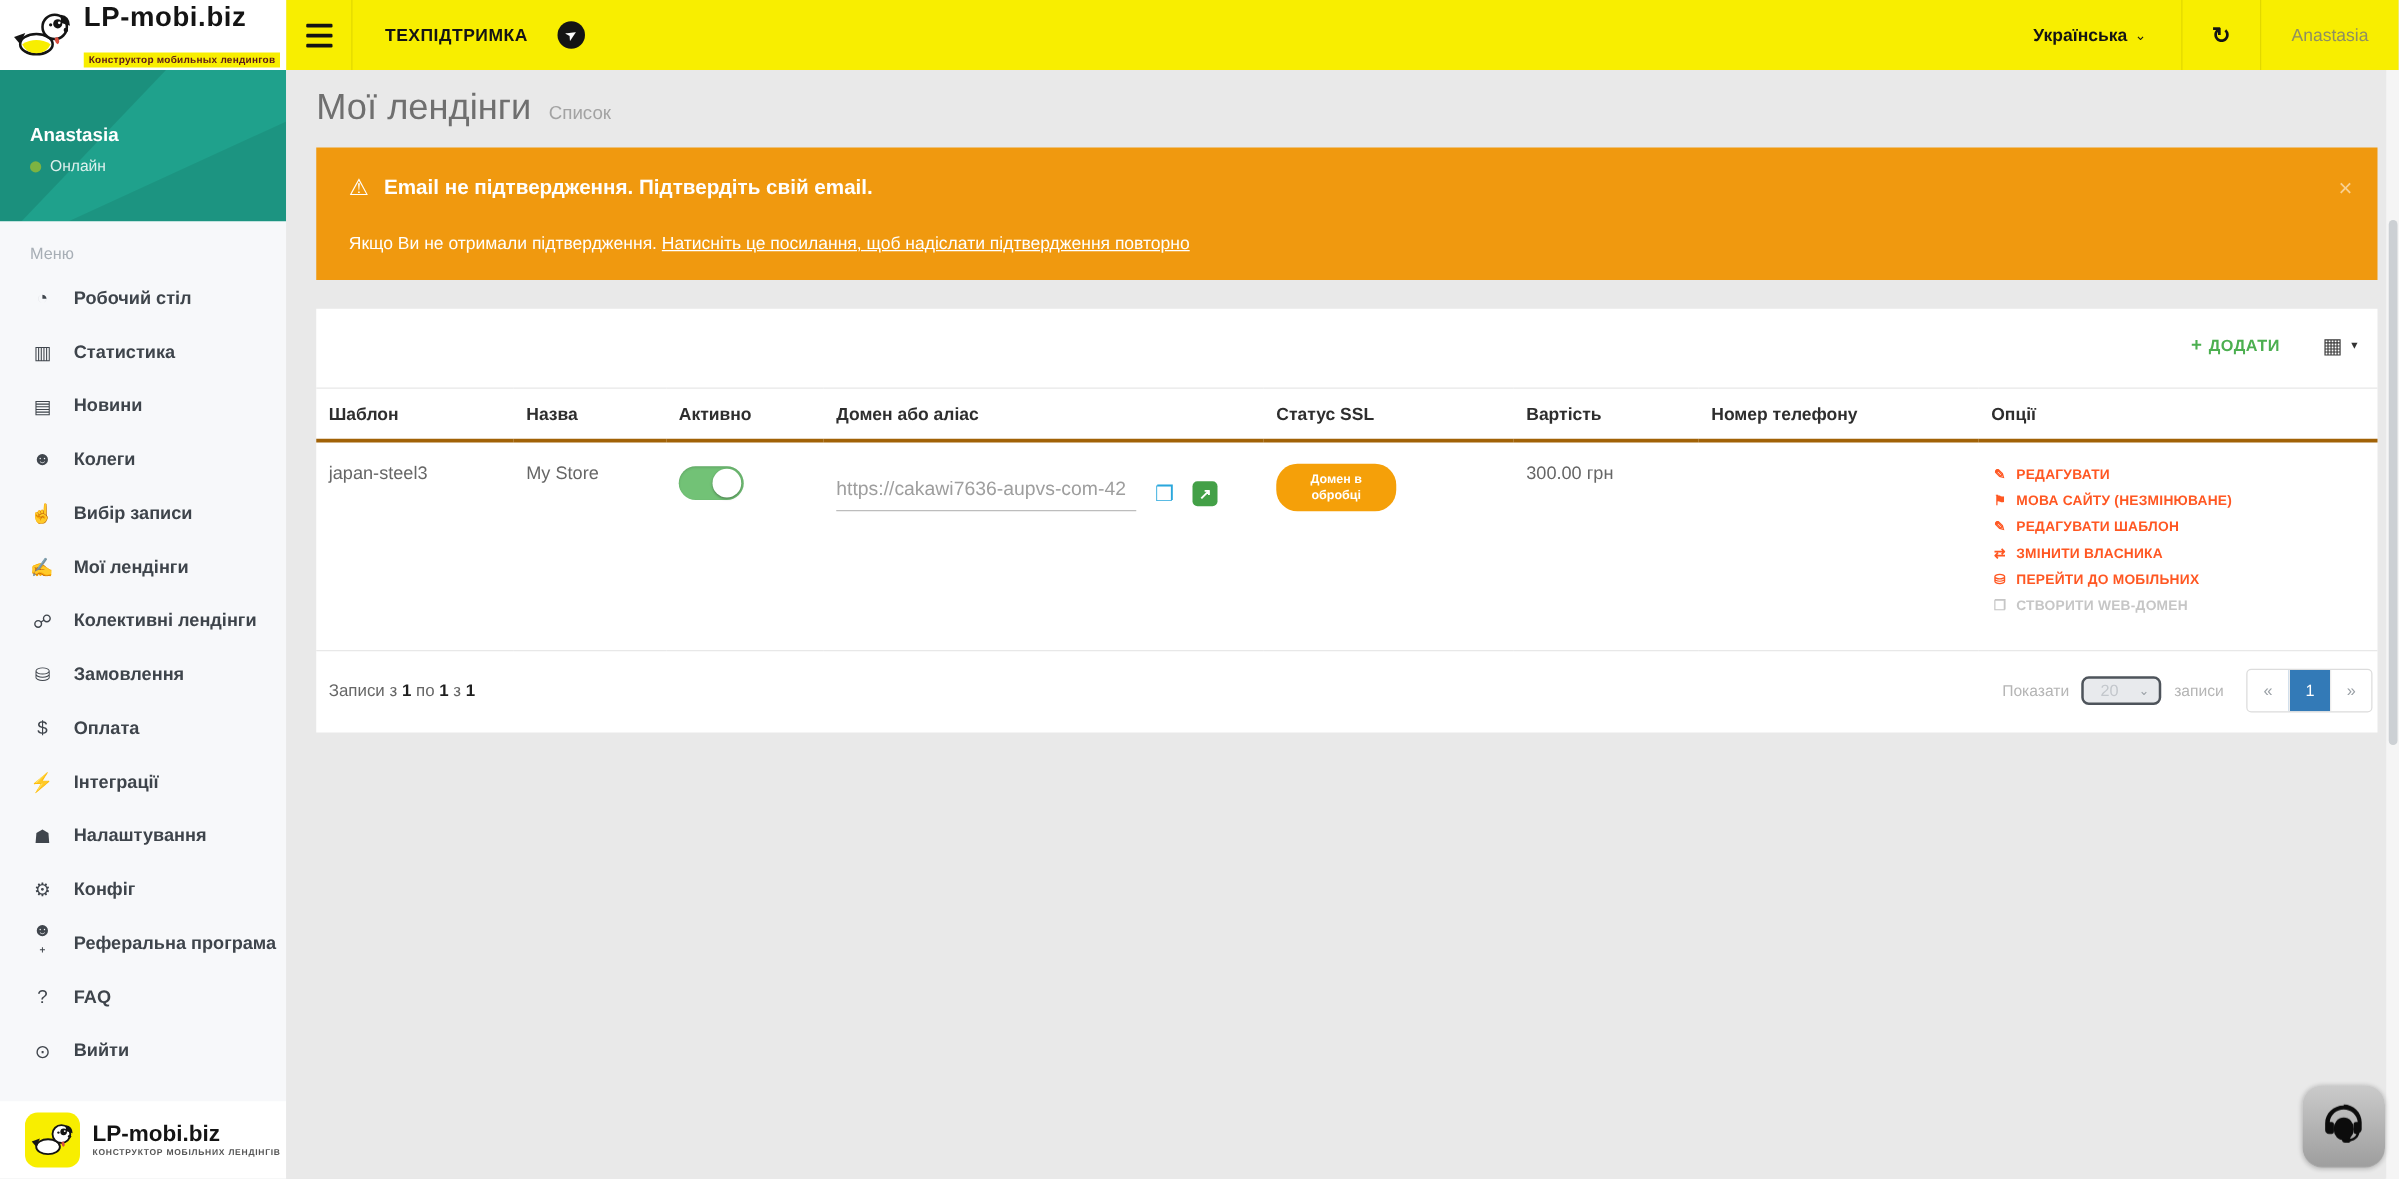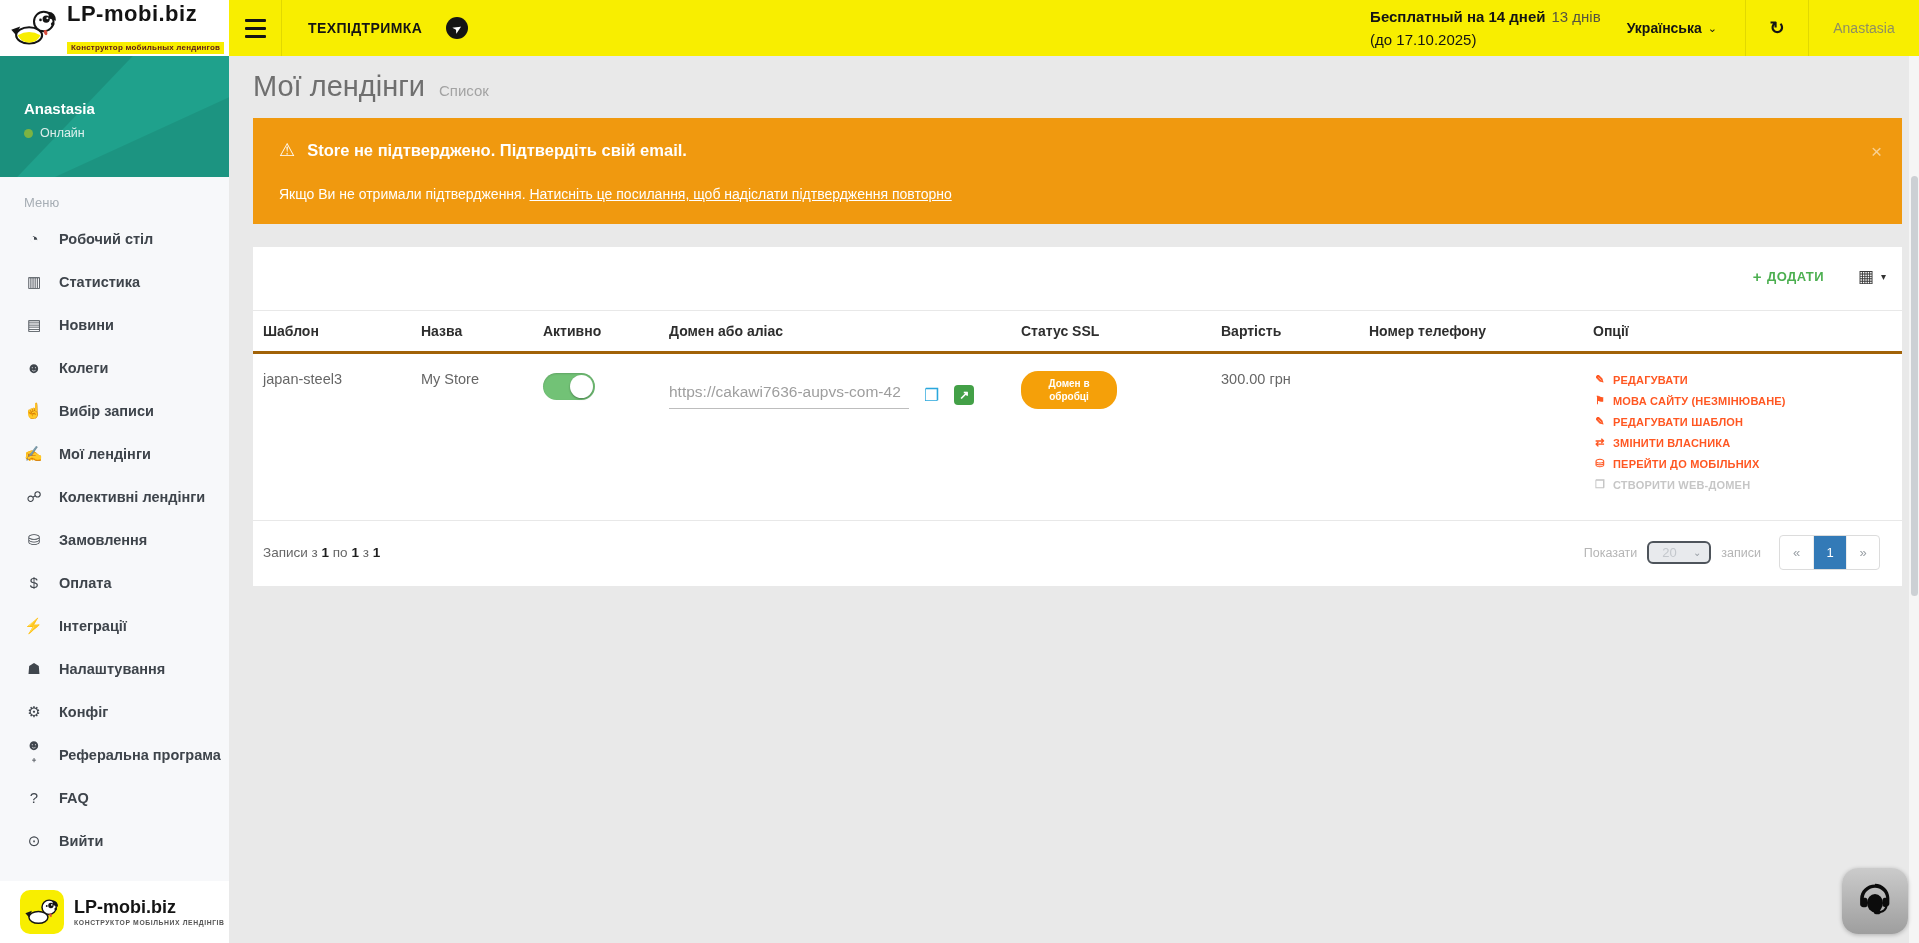--- a/index.html
+++ b/index.html
@@ -84,21 +84,21 @@
   .copy-ic { color:#2aa7dc; font-size:17px; cursor:pointer; font-style:normal; }
   .open-ic { width:20px; height:20px; border-radius:4px; background:#43a047; color:#fff; display:flex; align-items:center; justify-content:center; font-size:12px; font-weight:700; cursor:pointer; font-style:normal; }
 
   .ssl-badge { display:inline-block; width:96px; background:#f5a009; color:#fff; font-size:10px; font-weight:700; text-align:center; line-height:1.3; border-radius:17px; padding:6px 8px; }
 
   .opts { list-style:none; display:flex; flex-direction:column; gap:8px; padding-top:2px; }
   .opts li { display:flex; align-items:center; gap:6px; color:#ff5722; font-size:11px; font-weight:700; letter-spacing:.2px; cursor:pointer; white-space:nowrap; }
   .opts li i { font-style:normal; font-size:11px; width:14px; text-align:center; }
   .opts li.disabled { color:#c6c6c6; cursor:default; }
 
-  .card-footer { display:flex; align-items:center; padding:14px 22px 16px 10px; }
+  .card-footer { display:flex; align-items:center; padding:14px 4px 16px 10px; }
   .records { font-size:13.5px; color:#666; }
   .records b { color:#1f1f1f; }
   .foot-controls { margin-left:auto; display:flex; align-items:center; }
   .muted-lbl { color:#b5b5b5; font-size:12.5px; }
   .size-select { width:64px; height:23px; margin:0 10px; border:2px solid #4e545b; border-radius:6px; background:#e8eaed; color:#c3c7cc; display:flex; align-items:center; justify-content:space-between; padding:0 8px 0 13px; font-size:13px; cursor:pointer; }
   .size-select .caret { font-size:10px; color:#9aa0a6; }
   .pager { display:flex; border:1px solid #dcdcdc; border-radius:4px; overflow:hidden; background:#fff; margin-left:18px; }
   .pg { min-width:33px; height:33px; display:flex; align-items:center; justify-content:center; font-size:13px; color:#9aa0a6; cursor:pointer; border-left:1px solid #ececec; }
   .pg:first-child { border-left:none; }
   .pg.active { background:#337ab7; color:#fff; font-weight:400; }
@@ -139,24 +139,20 @@
         <span></span>
       </div>
     <div class="vdiv"></div>
     <div class="support">
       <span>ТЕХПІДТРИМКА</span>
       <span class="tg-circle">
           <i>➤</i>
         </span>
     </div>
     <div class="top-right">
-      <div class="trial">
-        <div><b>Бесплатный на 14 дней</b><span class="days">13 днів</span></div>
-        <div>(до 17.10.2025)</div>
-      </div>
       <div class="lang">
         <span>Українська</span>
         <span class="caret">⌄</span>
       </div>
       <div class="vdiv"></div>
       <div class="refresh-wrap">
         <span class="refresh">↻</span>
       </div>
       <div class="vdiv"></div>
       <div class="username">Anastasia</div>
@@ -257,21 +253,21 @@
 
   <main class="main">
     <div class="page-head">
       <span class="page-title">Мої лендінги</span>
       <span class="page-sub">Список</span>
     </div>
 
     <div class="banner">
       <div class="banner-title">
         <i class="warn">⚠</i>
-        <span>Store не підтверджено. Підтвердіть свій email.</span>
+        <span>Email не підтвердження. Підтвердіть свій email.</span>
       </div>
       <div class="banner-body">
         <span>Якщо Ви не отримали підтвердження. </span><a>Натисніть це посилання, щоб надіслати підтвердження повторно</a>
       </div>
       <span class="banner-close">×</span>
     </div>
 
     <div class="card">
       <div class="card-top">
         <div class="add-btn">

